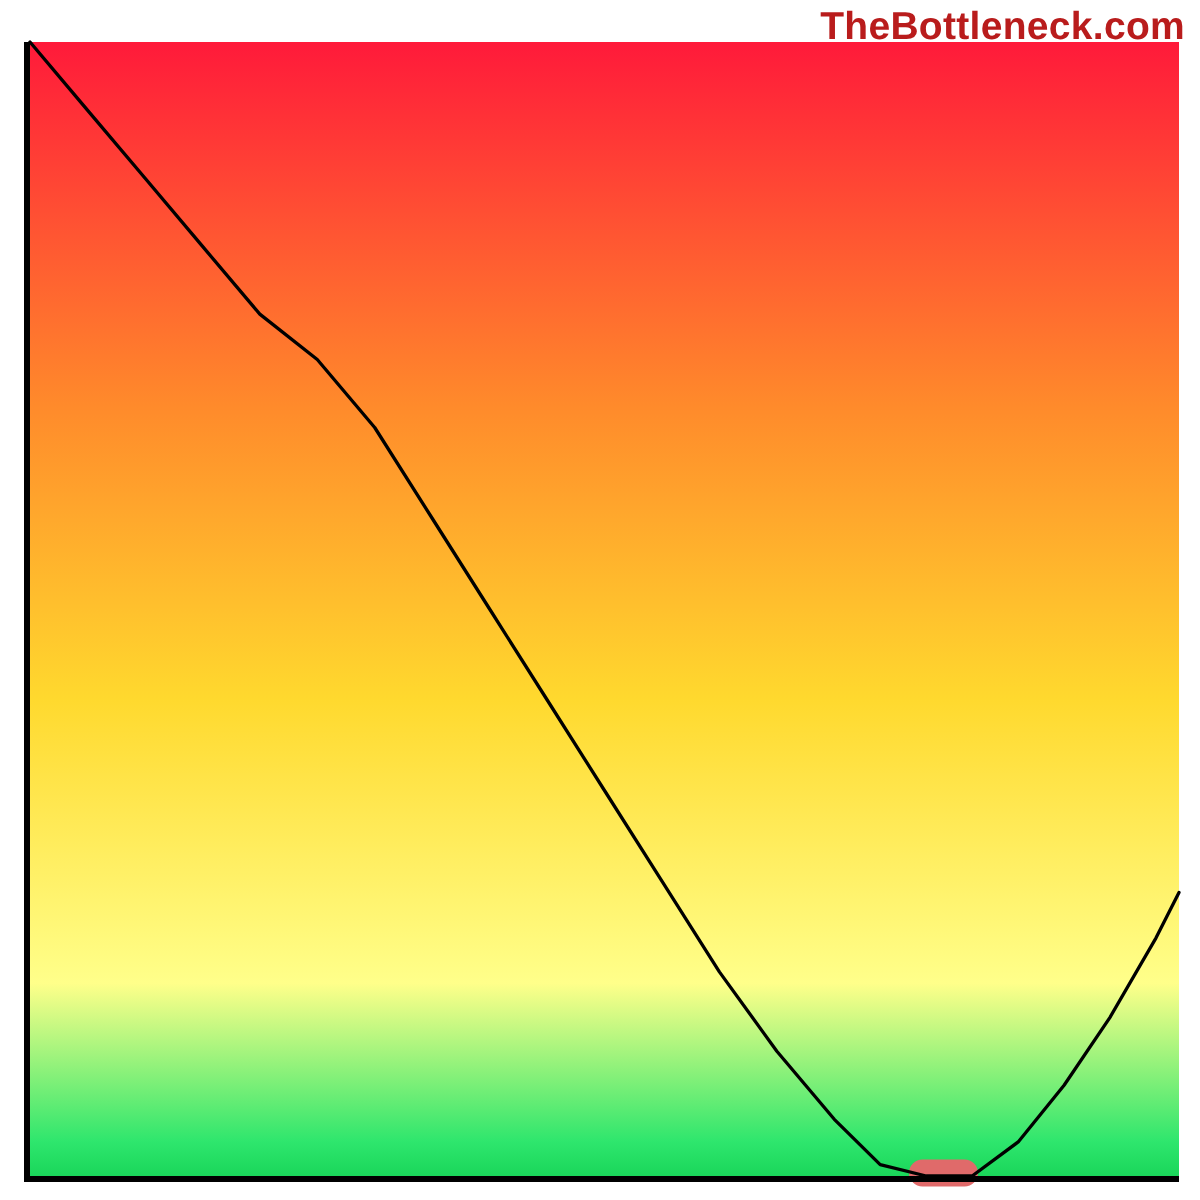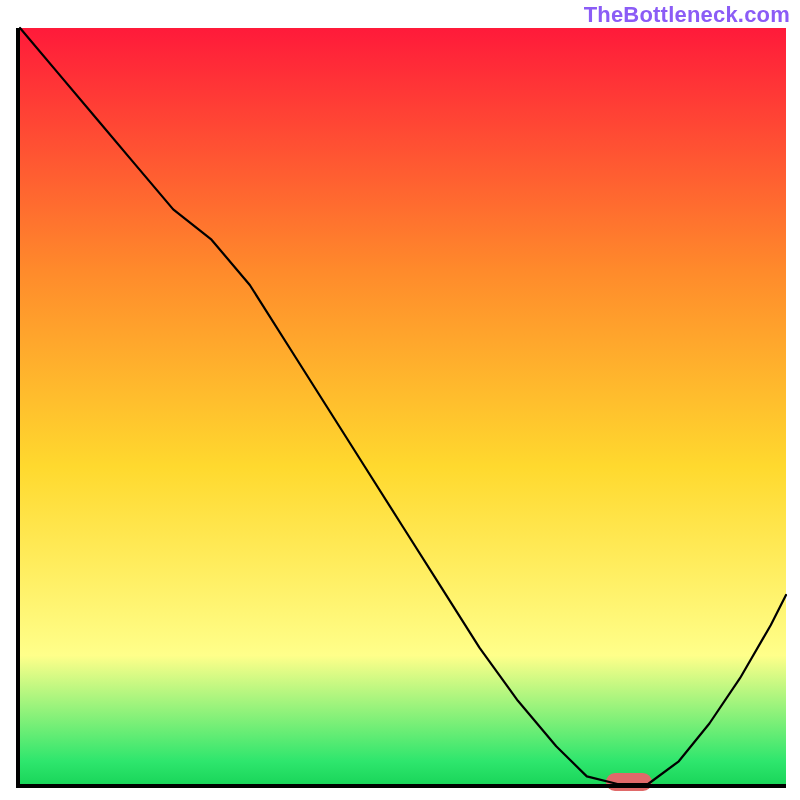--- a/index.html
+++ b/index.html
@@ -12,23 +12,23 @@
   }
   .stage {
     position: relative;
     width: 800px;
     height: 800px;
   }
   .watermark {
     position: absolute;
     top: 2px;
     right: 10px;
-    font-size: 22px;
+    font-size: 26px;
     font-weight: 600;
-    color: #8b5cf6;
+    color: #b91c1c;
     letter-spacing: 0.2px;
   }
   .plot-frame {
     position: absolute;
     left: 16px;
     top: 28px;
     width: 770px;
     height: 760px;
     border-left: 4px solid #000;
     border-bottom: 4px solid #000;

